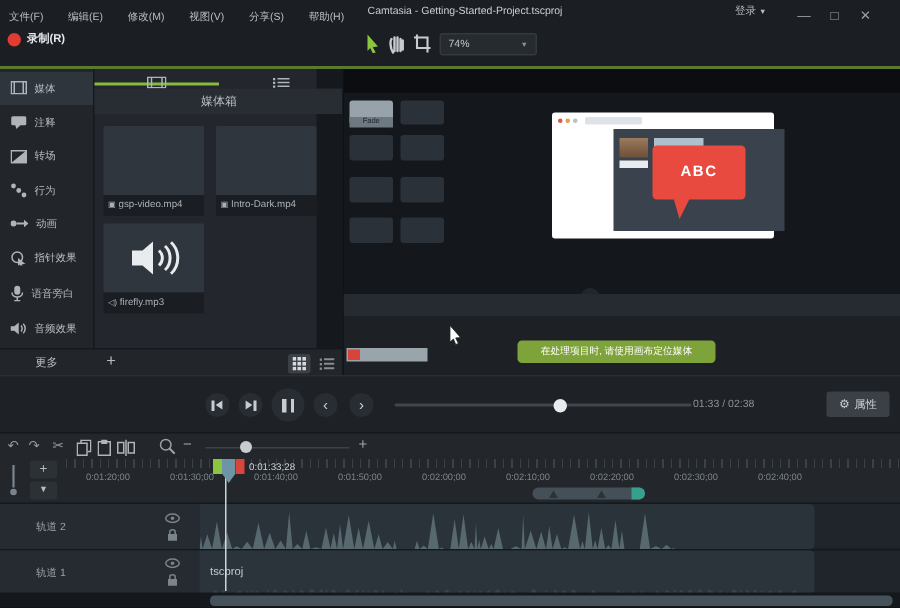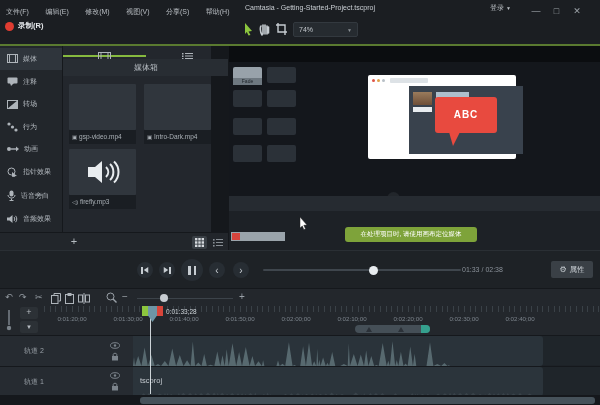--- a/index.html
+++ b/index.html
@@ -170,20 +170,21 @@
           <polygon points="2,9 9,9 16,3 16,25 9,19 2,19" fill="#e8ecef"></polygon>
           <path d="M20 9 C23 12 23 16 20 19 M24 6 C28.5 10 28.5 18 24 22 M28 3.5 C34 9 34 19 28 24.5" stroke="#e8ecef" fill="none" stroke-width="2"></path>
         </svg>
     </div>
     <div class="thumb-label" style="left:6px;top:149px;width:67px;">
       <span style="font-size:5.5px;">◁)</span> <span>firefly.mp3</span>
     </div>
   </div>
 
   <div class="ab" style="left:0;top:232px;width:228px;height:18px;background:#22262b;border-top:1px solid #15181c;">
+    <div class="ab" style="left:0;top:0;width:62px;text-align:center;font-size:7.5px;color:#b6bcc2;line-height:18px;">更多</div>
     <div class="ab" style="left:66px;top:0;width:16px;text-align:center;font-size:11px;color:#b6bcc2;line-height:17px;">+</div>
     <div class="ab" style="left:192px;top:2.5px;width:15px;height:13px;background:#3a4046;border-radius:2px;display:flex;align-items:center;justify-content:center;">
       <svg width="9" height="9">
           <rect x="0" y="0" width="2.4" height="2.4" fill="#d6dade"></rect>
           <rect x="3.3" y="0" width="2.4" height="2.4" fill="#d6dade"></rect>
           <rect x="6.6" y="0" width="2.4" height="2.4" fill="#d6dade"></rect>
           <rect x="0" y="3.3" width="2.4" height="2.4" fill="#d6dade"></rect>
           <rect x="3.3" y="3.3" width="2.4" height="2.4" fill="#d6dade"></rect>
           <rect x="6.6" y="3.3" width="2.4" height="2.4" fill="#d6dade"></rect>
           <rect x="0" y="6.6" width="2.4" height="2.4" fill="#d6dade"></rect>

